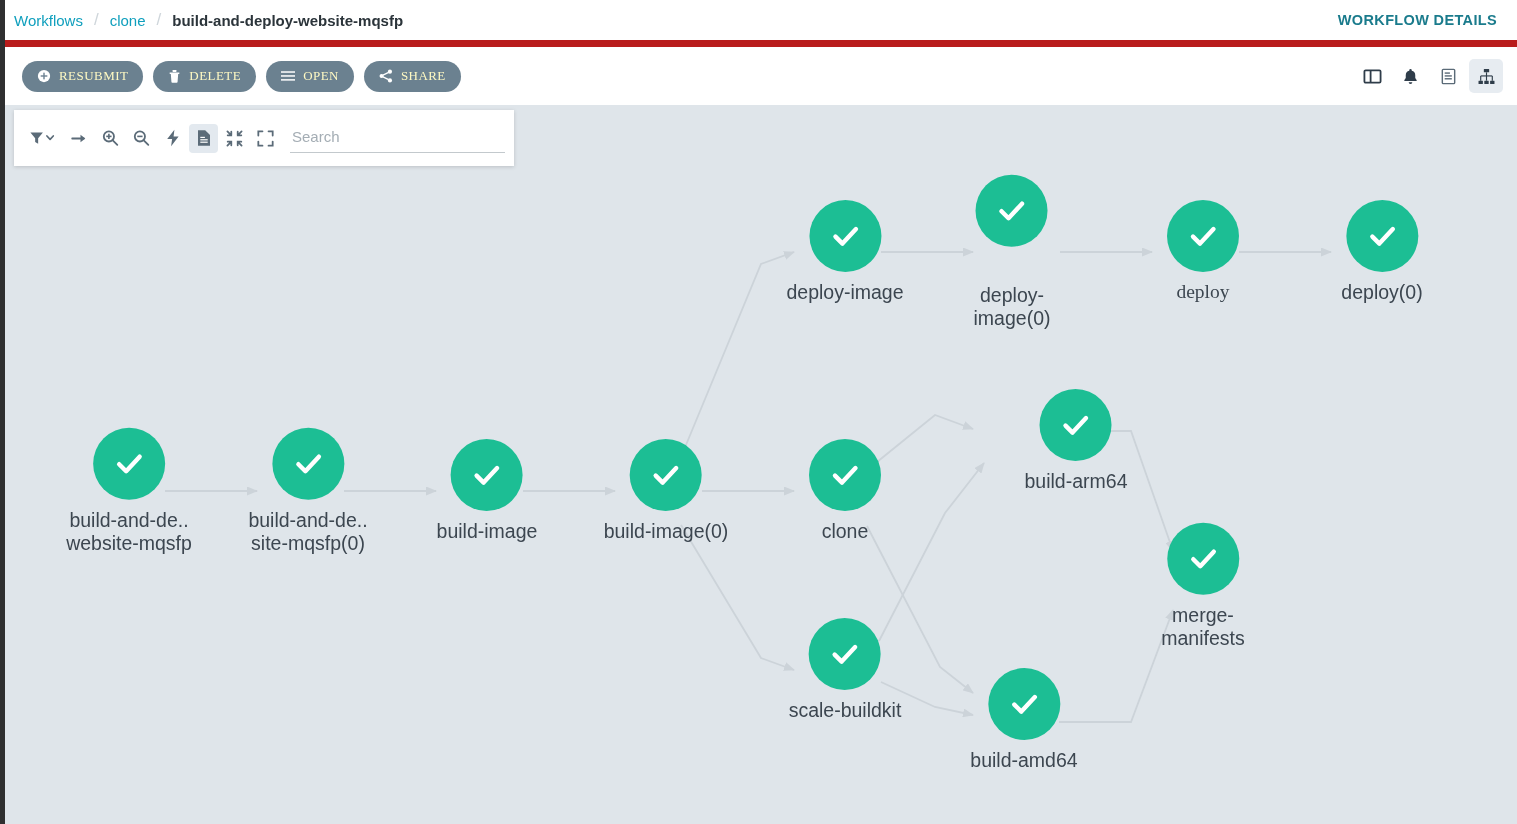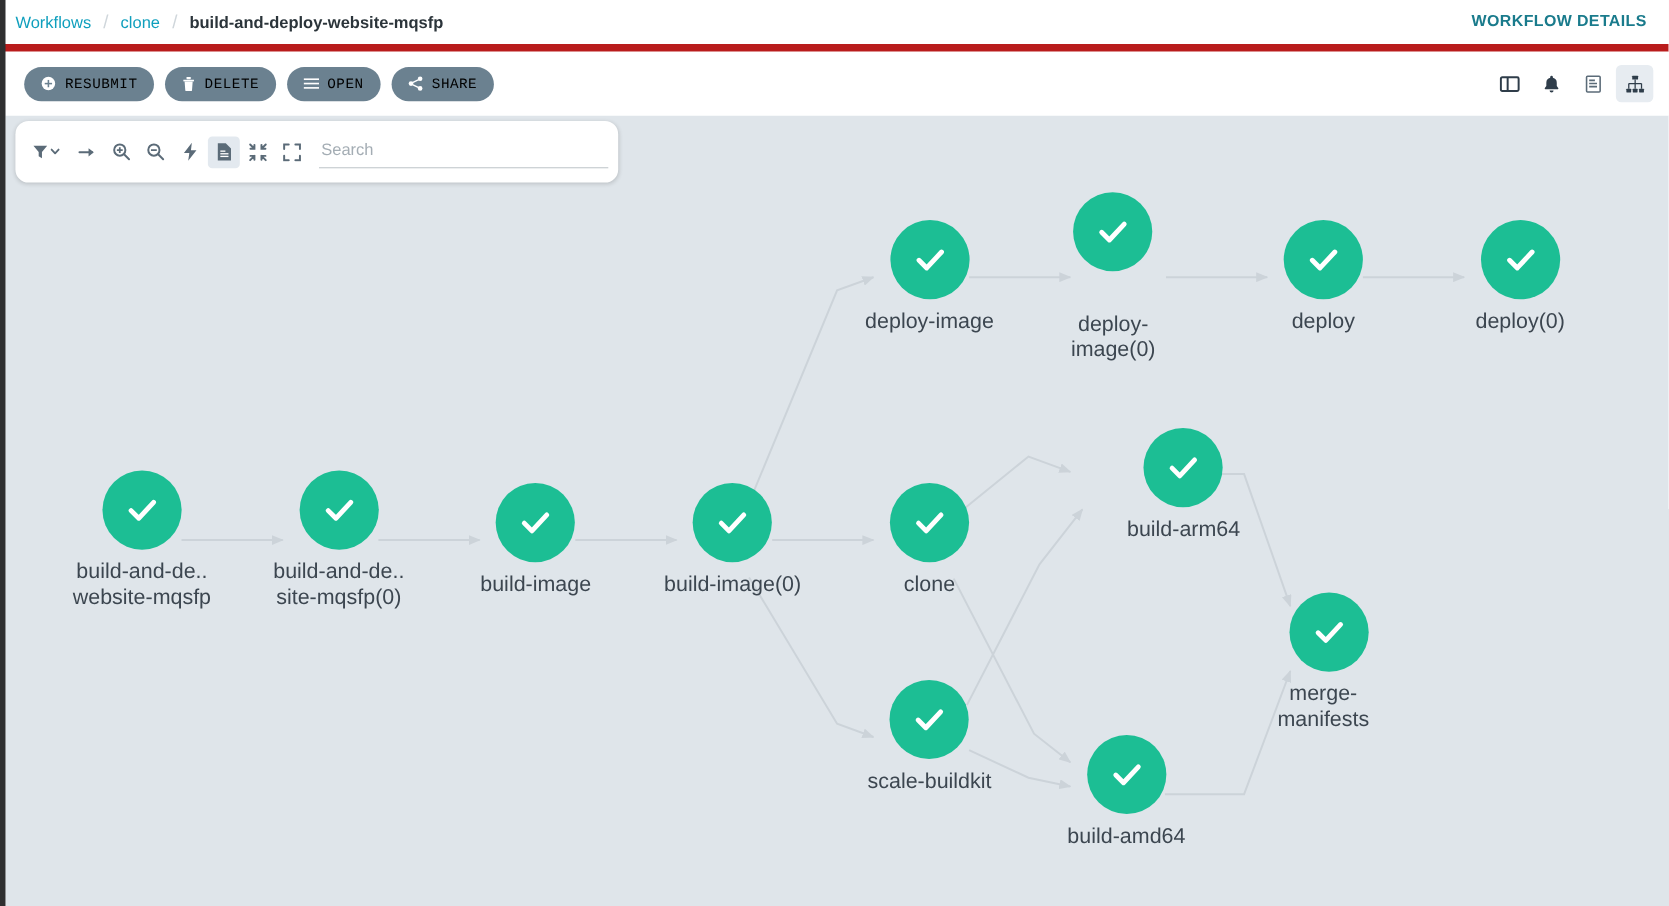--- a/index.html
+++ b/index.html
@@ -83,22 +83,22 @@
   .btn-group { display: flex; align-items: center; gap: 10px; }
   .pill-btn {
     display: inline-flex;
     align-items: center;
     gap: 8px;
     height: 31px;
     padding: 0 15px;
     border: none;
     border-radius: 16px;
     background: #6b8190;
-    color: #000000;
-    font-family: Liberation Mono, monospace;
+    color: #fef9c3;
+    font-family: Liberation Serif, serif;
     font-size: 13px;
     font-weight: 500;
     letter-spacing: 0.45px;
     cursor: pointer;
     white-space: nowrap;
   }
   .pill-btn svg { display:block; flex: 0 0 auto; }
 
   .icon-group {
     margin-left: auto;
@@ -130,29 +130,28 @@
   .canvas-edges {
     position: absolute;
     left: 0; top: 0;
     width: 1512px; height: 719px;
   }
 
   
   .graph-toolbar {
     position: absolute;
     left: 14px; top: 110px;
-    width: 548px; height: 56px;
+    width: 500px; height: 56px;
     background: #ffffff;
     box-shadow: 0 1px 4px rgba(0,0,0,0.16);
     display: flex;
     align-items: center;
     padding: 0 9px;
     gap: 2px;
     z-index: 25;
-    border-radius: 12px;
   }
   .gt-btn {
     width: 29px; height: 29px;
     display: flex; align-items: center; justify-content: center;
     border: none;
     background: transparent;
     border-radius: 4px;
     color: #5b6b78;
     cursor: pointer;
     flex: 0 0 auto;
@@ -396,21 +395,21 @@
           </div>
           <div class="node-label" style="color: rgb(60, 70, 80);">deploy-
 image(0)</div>
         </div>
         <div class="node" style="left: 1198px; top: 147px;">
           <div class="node-circle" style="background: rgb(28, 190, 148);">
             <svg width="40" height="40" viewBox="0 0 40 40" fill="none" stroke="#ffffff" stroke-width="4.4" stroke-linecap="round" stroke-linejoin="round">
               <path d="M10 20.5 L17 27.5 L30.5 13"></path>
             </svg>
           </div>
-          <div class="node-label" style="color: rgb(60, 70, 80);">deploy</div>
+          <div class="node-label" style="color: rgb(60, 70, 80); font-family: Liberation Serif, serif;">deploy</div>
         </div>
         <div class="node" style="left: 1377px; top: 147px;">
           <div class="node-circle" style="background: rgb(28, 190, 148);">
             <svg width="40" height="40" viewBox="0 0 40 40" fill="none" stroke="#ffffff" stroke-width="4.4" stroke-linecap="round" stroke-linejoin="round">
               <path d="M10 20.5 L17 27.5 L30.5 13"></path>
             </svg>
           </div>
           <div class="node-label" style="color: rgb(60, 70, 80);">deploy(0)</div>
         </div>
         <div class="node" style="left: 1071px; top: 336px;">
@@ -430,21 +429,21 @@
           <div class="node-label" style="color: rgb(60, 70, 80);">scale-buildkit</div>
         </div>
         <div class="node" style="left: 1019px; top: 615px;">
           <div class="node-circle" style="background: rgb(28, 190, 148);">
             <svg width="40" height="40" viewBox="0 0 40 40" fill="none" stroke="#ffffff" stroke-width="4.4" stroke-linecap="round" stroke-linejoin="round">
               <path d="M10 20.5 L17 27.5 L30.5 13"></path>
             </svg>
           </div>
           <div class="node-label" style="color: rgb(60, 70, 80);">build-amd64</div>
         </div>
-        <div class="node" style="left: 1198px; top: 497px; align-items: flex-end;">
+        <div class="node" style="left: 1198px; top: 481px;">
           <div class="node-circle" style="background: rgb(28, 190, 148);">
             <svg width="40" height="40" viewBox="0 0 40 40" fill="none" stroke="#ffffff" stroke-width="4.4" stroke-linecap="round" stroke-linejoin="round">
               <path d="M10 20.5 L17 27.5 L30.5 13"></path>
             </svg>
           </div>
           <div class="node-label" style="color: rgb(60, 70, 80);">merge-
 manifests</div>
         </div>
       </div>
   </div>

